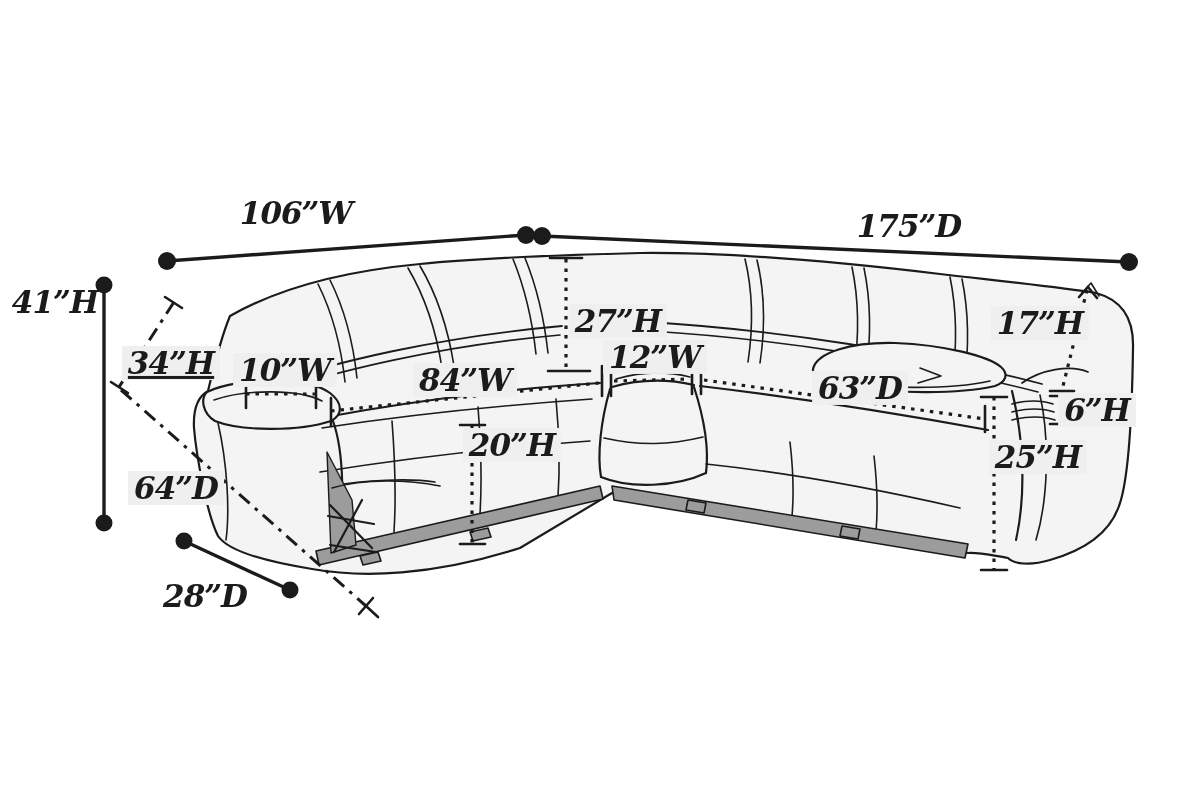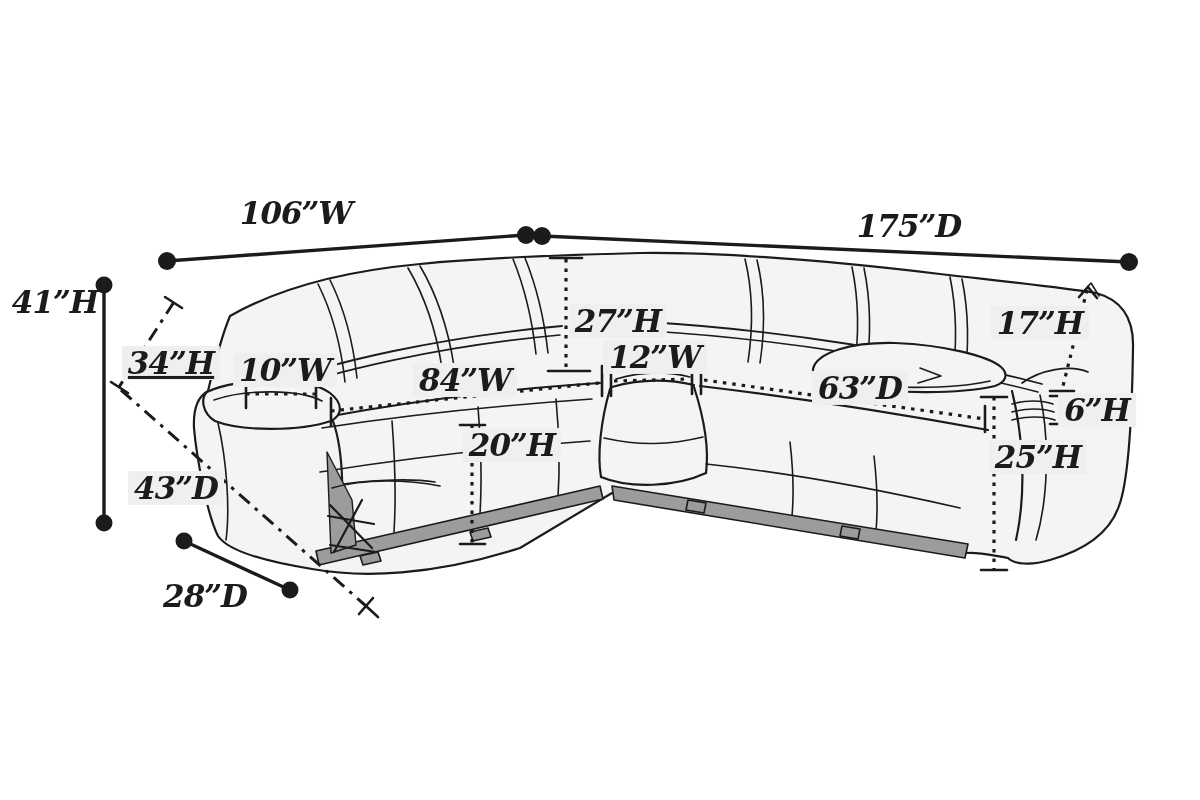--- a/index.html
+++ b/index.html
@@ -237,15 +237,15 @@
   <div class="dim-label bg" style="left:171px;top:363px;text-decoration:underline;">34”H</div>
   <div class="dim-label bg" style="left:285px;top:370px;">10”W</div>
   <div class="dim-label bg" style="left:618px;top:281px;margin-top:40px;">27”H</div>
   <div class="dim-label bg" style="left:655px;top:357px;">12”W</div>
   <div class="dim-label bg" style="left:465px;top:380px;">84”W</div>
   <div class="dim-label bg" style="left:860px;top:380px;margin-top:8px;">63”D</div>
   <div class="dim-label bg" style="left:1040px;top:323px;font-style:italic;">17”H</div>
   <div class="dim-label bg" style="left:1097px;top:410px;">6”H</div>
   <div class="dim-label bg" style="left:1038px;top:457px;">25”H</div>
   <div class="dim-label bg" style="left:512px;top:445px;">20”H</div>
-  <div class="dim-label bg" style="left:176px;top:488px;">43”D</div>
+  <div class="dim-label bg" style="left:176px;top:488px;">64”D</div>
   <div class="dim-label" style="left:205px;top:596px;">28”D</div>
 </div>
 
 </body></html>

